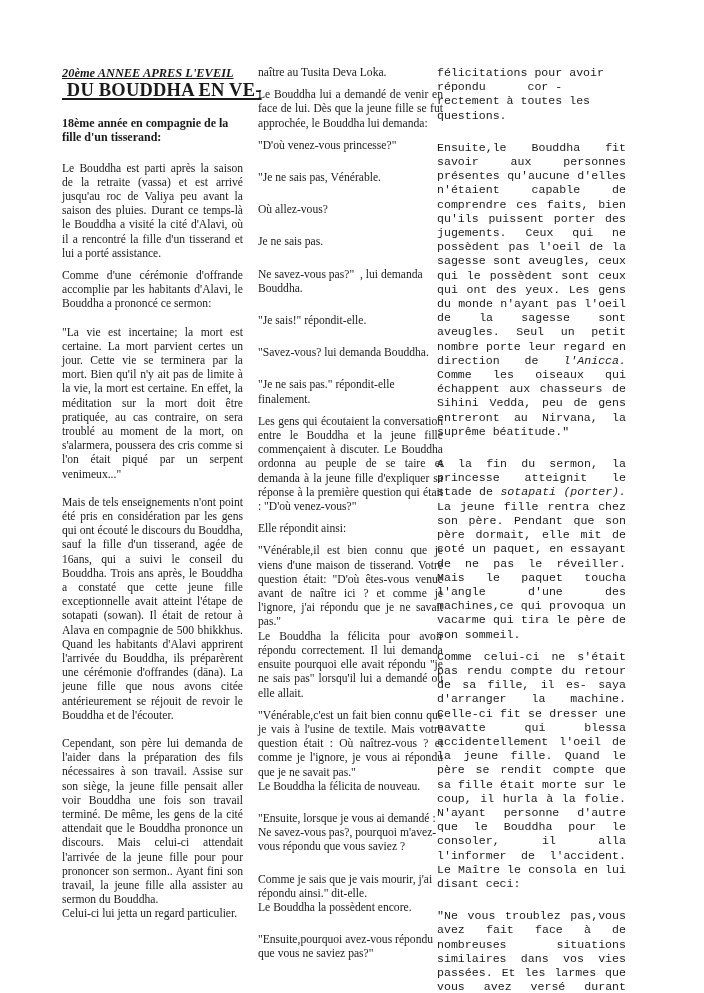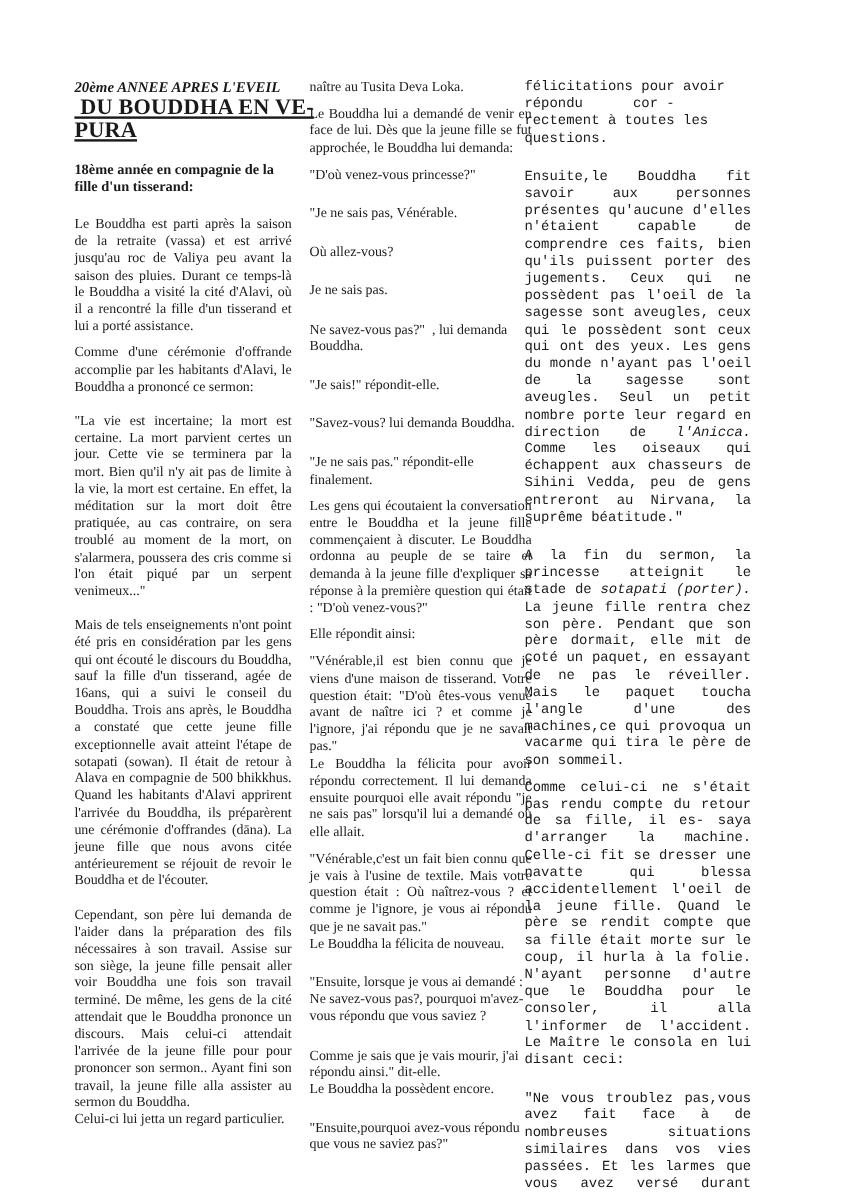--- a/index.html
+++ b/index.html
@@ -4,37 +4,36 @@
 <style>
   html, body { margin:0; padding:0; background:#ffffff; }
   body { width:704px; height:993px; position:relative; overflow:hidden;
          font-family:"Liberation Serif", serif; color:#1a1a1a; }
   .col { position:absolute; top:66px; font-size:11.6px; line-height:14.2px; }
   .c1 { left:62px; width:181px; }
   .c2 { left:258px; width:185px; }
   .c3 { left:437px; width:189px;font-family:Liberation Mono, monospace; }
   p { margin:0; }
   .j { text-align:justify; }
-  .kicker { font-style:italic; font-weight:bold; font-size:12.4px; line-height:14px; }
+  .kicker { font-style:italic; font-weight:bold; font-size:12.4px; line-height:14px;text-decoration:underline; }
   .title { font-weight:bold; font-size:18.5px; line-height:18.5px; text-decoration:underline;
            text-decoration-thickness:2px; text-underline-offset:2px; letter-spacing:0.2px; margin-top:1px; }
   .subtitle { font-weight:bold; font-size:12px; line-height:14px; margin-top:16px; }
   .gap-s { margin-top:8px; }
   .gap-m { margin-top:14px; }
   .gap-l { margin-top:18px; }
   .em { font-style:italic; }
 </style>
 </head>
 <body>
 
 <div class="col c1">
   <p class="kicker">20ème ANNEE  APRES L'EVEIL</p>
   <div class="title">
     <div style="white-space:pre"> DU BOUDDHA EN VE-</div>
-    <div>PURA</div>
   </div>
   <p class="subtitle">18ème année en compagnie de la fille d'un tisserand:</p>
   <p class="j gap-l">Le Bouddha est parti après la saison de la retraite (vassa) et est arrivé jusqu'au roc de Valiya peu avant la saison des pluies. Durant ce temps-là le Bouddha a visité la cité d'Alavi, où il a rencontré la fille d'un tisserand et lui a porté assistance.</p>
   <p class="j gap-s">Comme d'une cérémonie d'offrande accomplie par les habitants d'Alavi, le Bouddha a prononcé ce sermon:</p>
   <p class="j gap-m">"La vie est incertaine; la mort est certaine. La mort parvient certes un jour. Cette vie se terminera par la mort. Bien qu'il n'y ait pas de limite à la vie, la mort est certaine. En effet, la méditation sur la mort doit être pratiquée, au cas contraire, on sera troublé au moment de la mort, on s'alarmera, poussera des cris comme si l'on était piqué par un serpent venimeux..."</p>
   <p class="j gap-m">Mais de tels enseignements n'ont point été pris en considération par les gens qui ont écouté le discours du Bouddha, sauf la fille d'un tisserand, agée de 16ans, qui a suivi le conseil du Bouddha. Trois ans après, le Bouddha a constaté que cette jeune fille exceptionnelle avait atteint l'étape de sotapati (sowan). Il était de retour à Alava en compagnie de 500 bhikkhus. Quand les habitants d'Alavi apprirent l'arrivée du Bouddha, ils préparèrent une cérémonie d'offrandes (dāna). La jeune fille que nous avons citée antérieurement se réjouit de revoir le Bouddha et de l'écouter.</p>
   <p class="j gap-m">Cependant, son père lui demanda de l'aider dans la préparation des fils nécessaires à son travail. Assise sur son siège, la jeune fille pensait aller voir Bouddha une fois son travail terminé. De même, les gens de la cité attendait que le Bouddha prononce un discours. Mais celui-ci attendait l'arrivée de la jeune fille pour pour prononcer son sermon.. Ayant fini son travail, la jeune fille alla assister au sermon du Bouddha.</p>
   <p>Celui-ci lui jetta un regard particulier.</p>
 
 </div>

